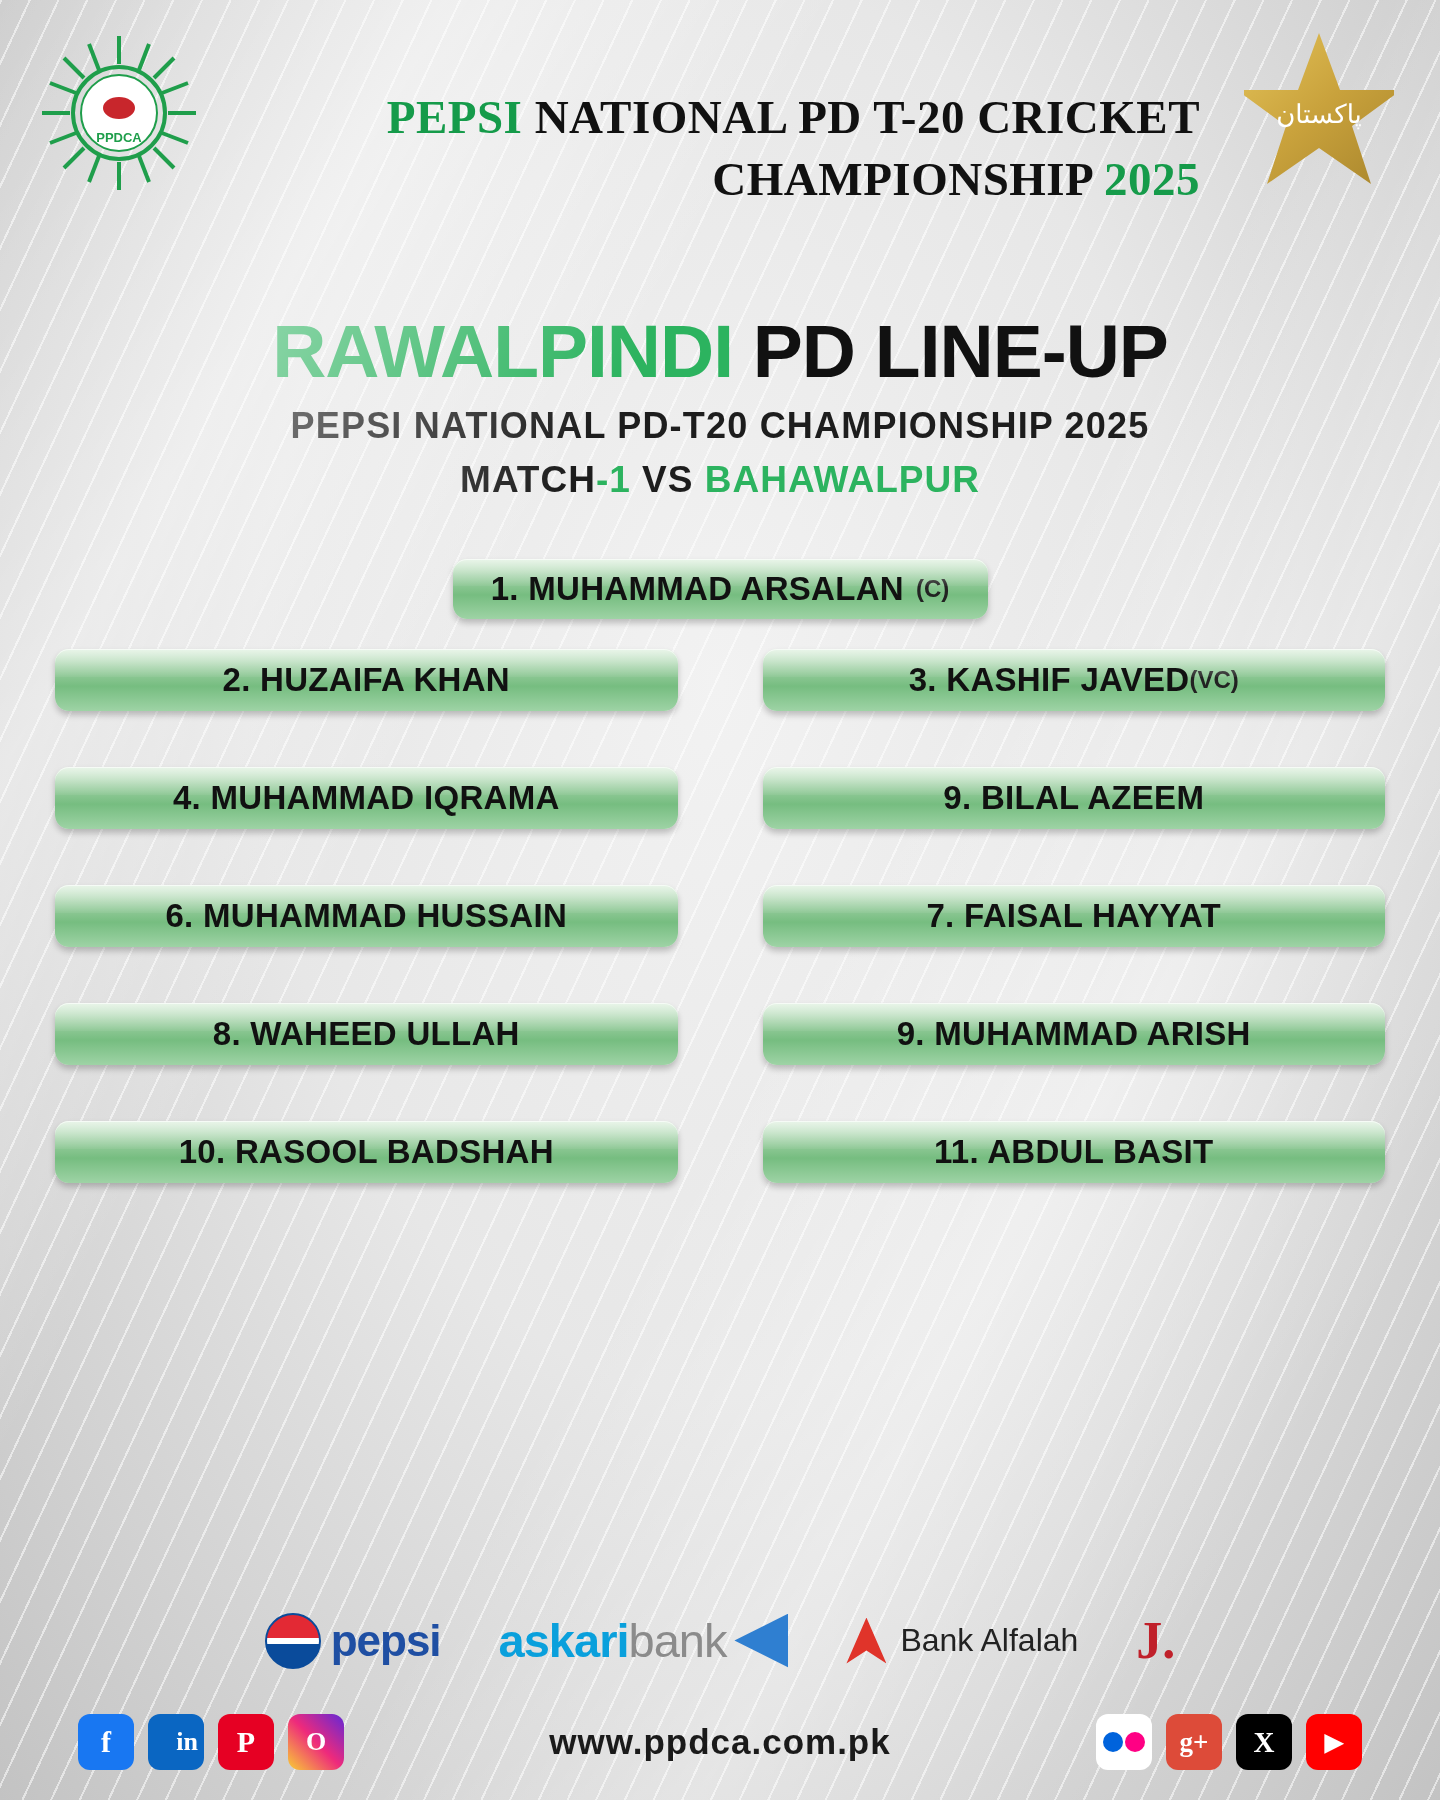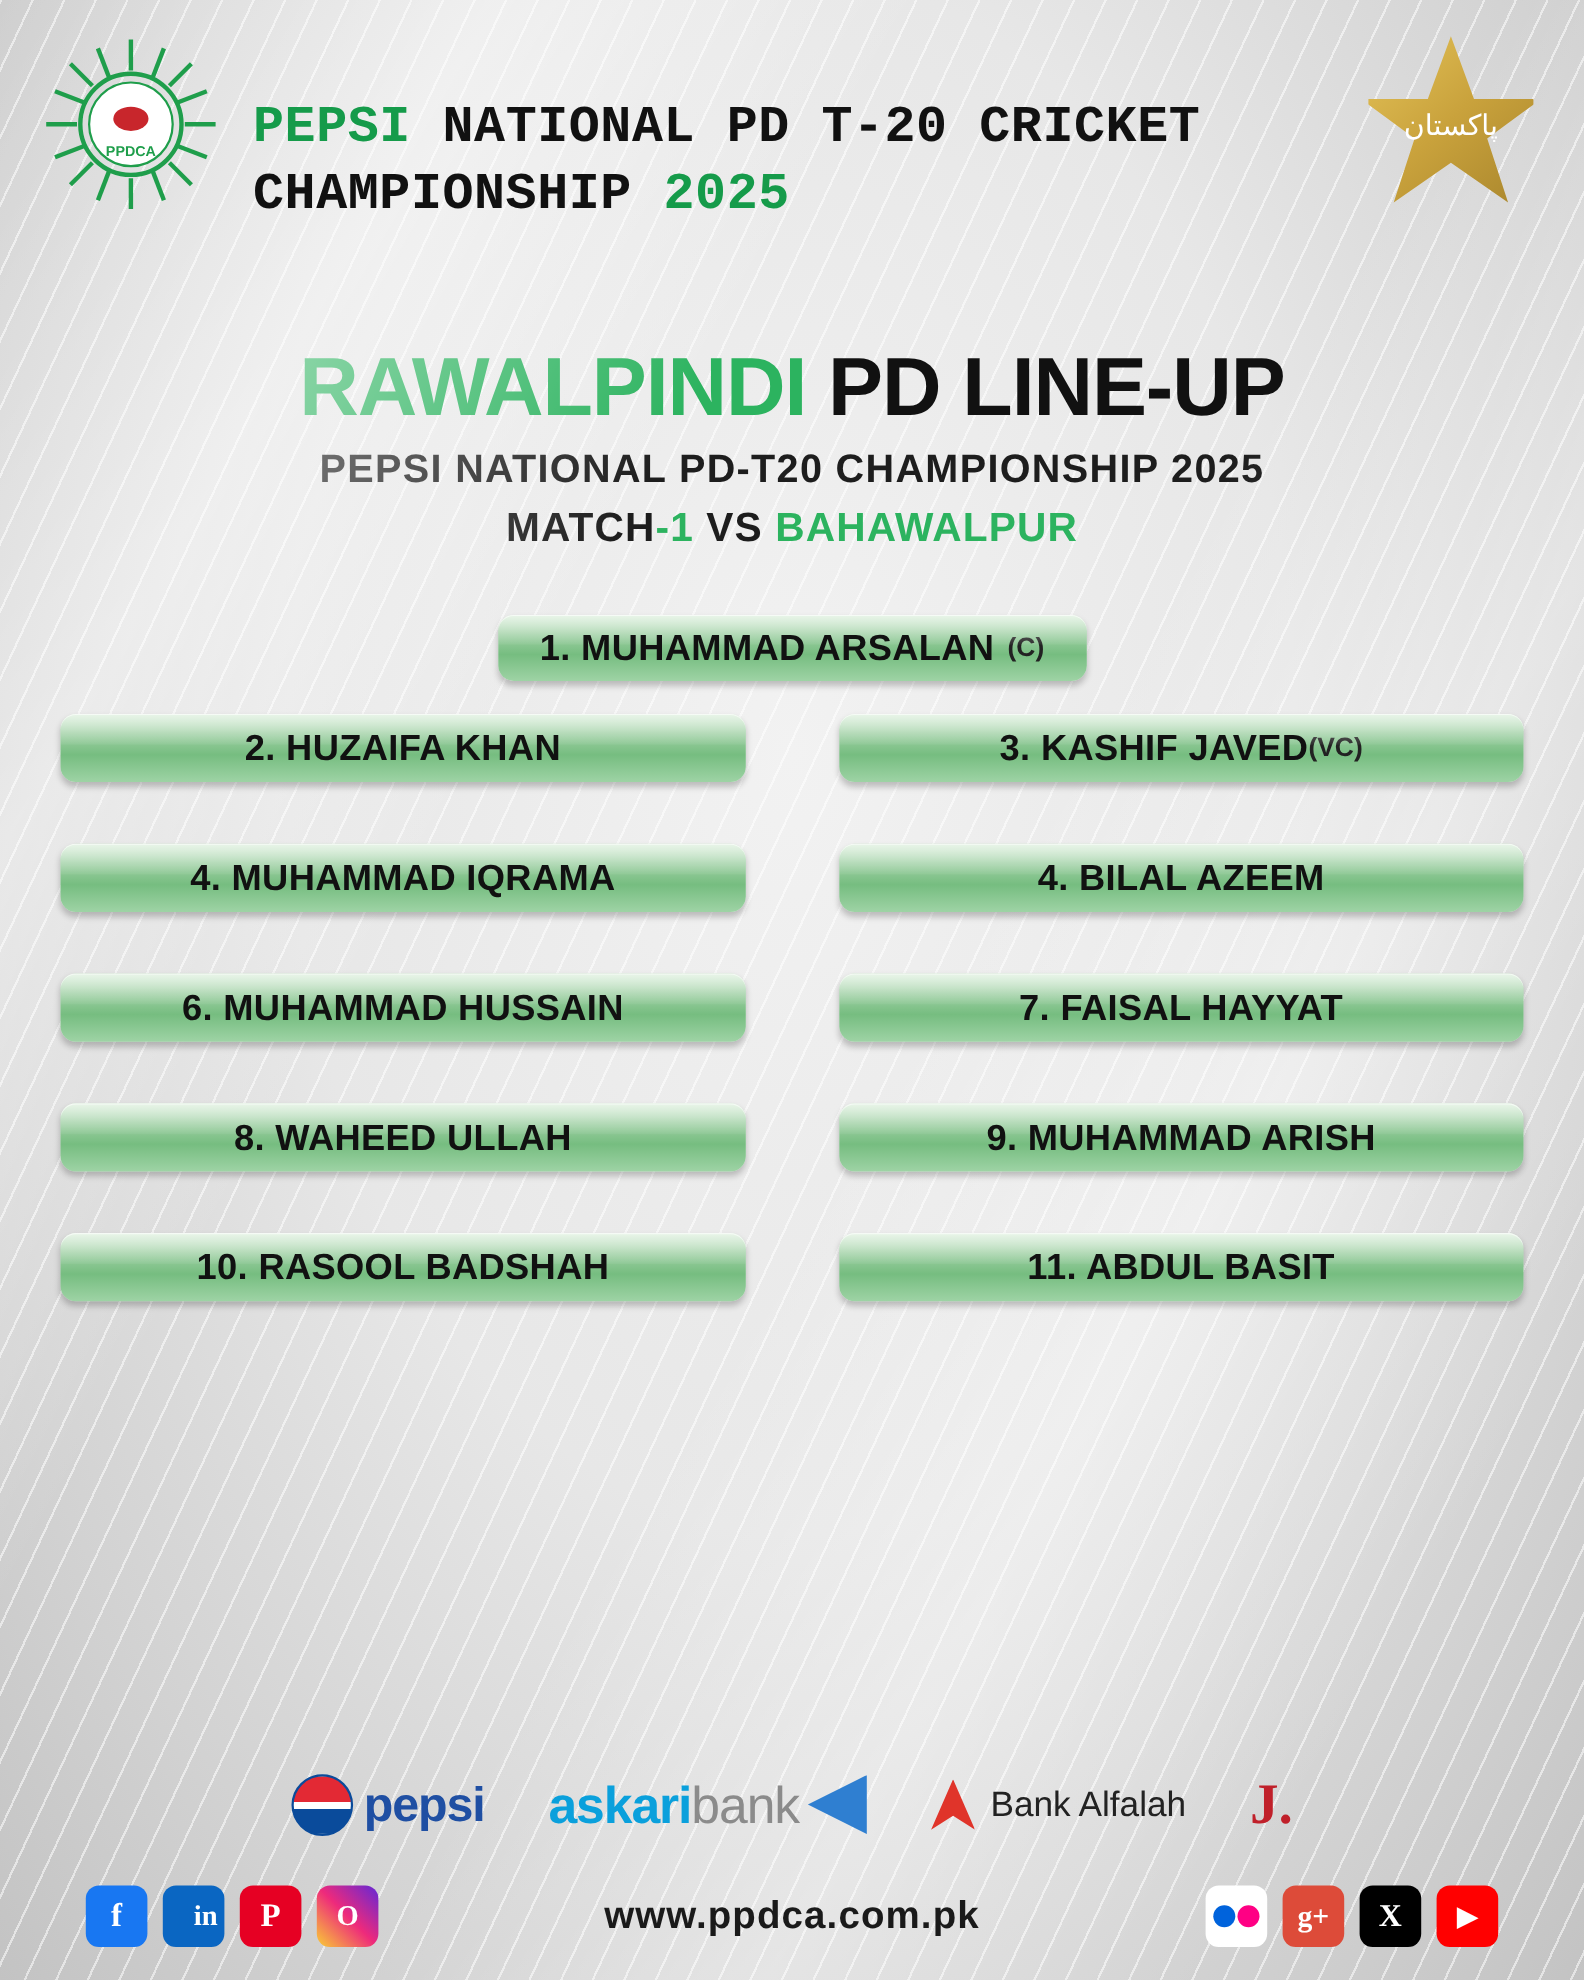--- a/index.html
+++ b/index.html
@@ -22,22 +22,22 @@
 
   
   .header { position:relative; height:240px; }
 
   .ppdca-logo { position:absolute; left:34px; top:28px; width:170px; height:170px; }
 
   .pak-star { position:absolute; right:46px; top:28px; width:150px; height:160px;text-align:center; }
 
   .title-wrap {
     position:absolute; left:230px; right:240px; top:90px;
-    text-align:left;
-    font-family:Liberation Mono, monospace;
+    text-align:right;
+    font-family:Liberation Serif, serif;
   }
   .title-line1 {
     font-size:47px; font-weight:bold; letter-spacing:0.5px; color:#111;
     white-space:nowrap;
   }
   .title-line2 {
     font-size:47px; font-weight:bold; letter-spacing:0.5px; color:#111;
     margin-top:8px;
   }
   .green { color:#159b4a; }
@@ -253,21 +253,21 @@
         <span class="role">(VC)</span>
       </div>
     </div>
 
     <div class="grid-row">
       <div class="pill">
         <span class="pill-text">4. MUHAMMAD IQRAMA</span>
         <span class="role"></span>
       </div>
       <div class="pill">
-        <span class="pill-text">4. BILAL AZEEM</span>
+        <span class="pill-text">9. BILAL AZEEM</span>
         <span class="role"></span>
       </div>
     </div>
 
     <div class="grid-row">
       <div class="pill">
         <span class="pill-text">6. MUHAMMAD HUSSAIN</span>
         <span class="role"></span>
       </div>
       <div class="pill">

